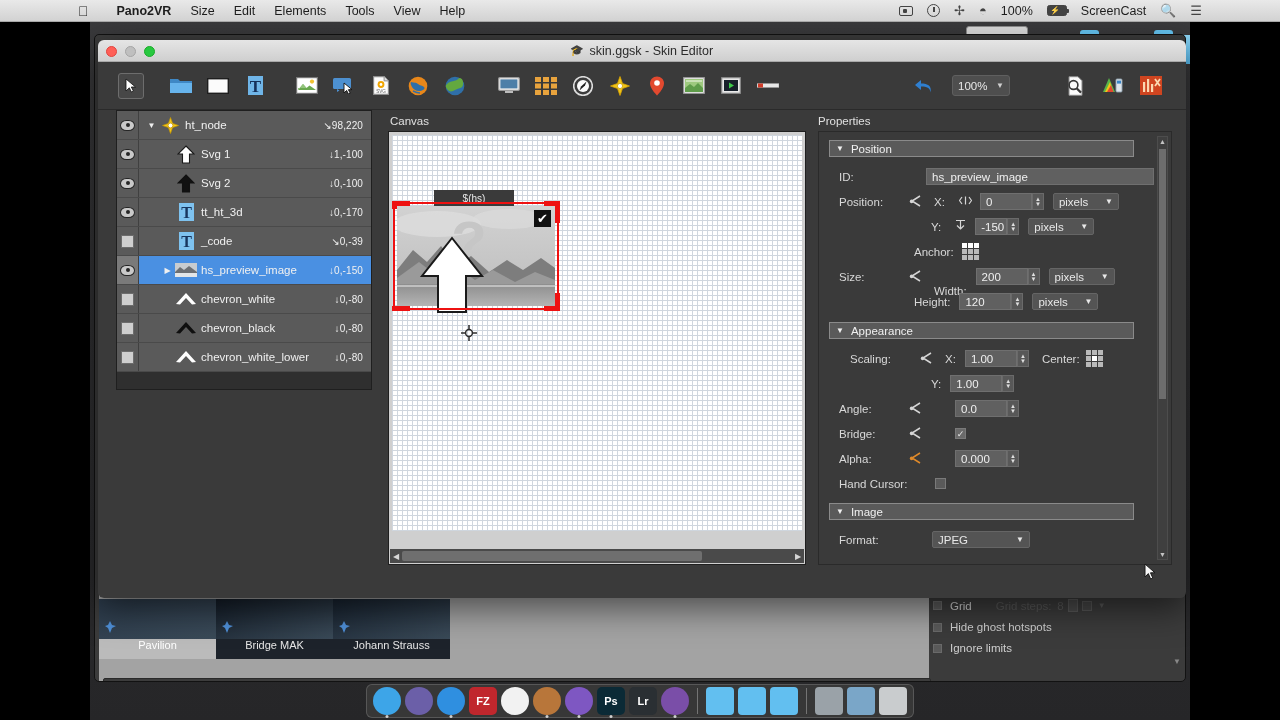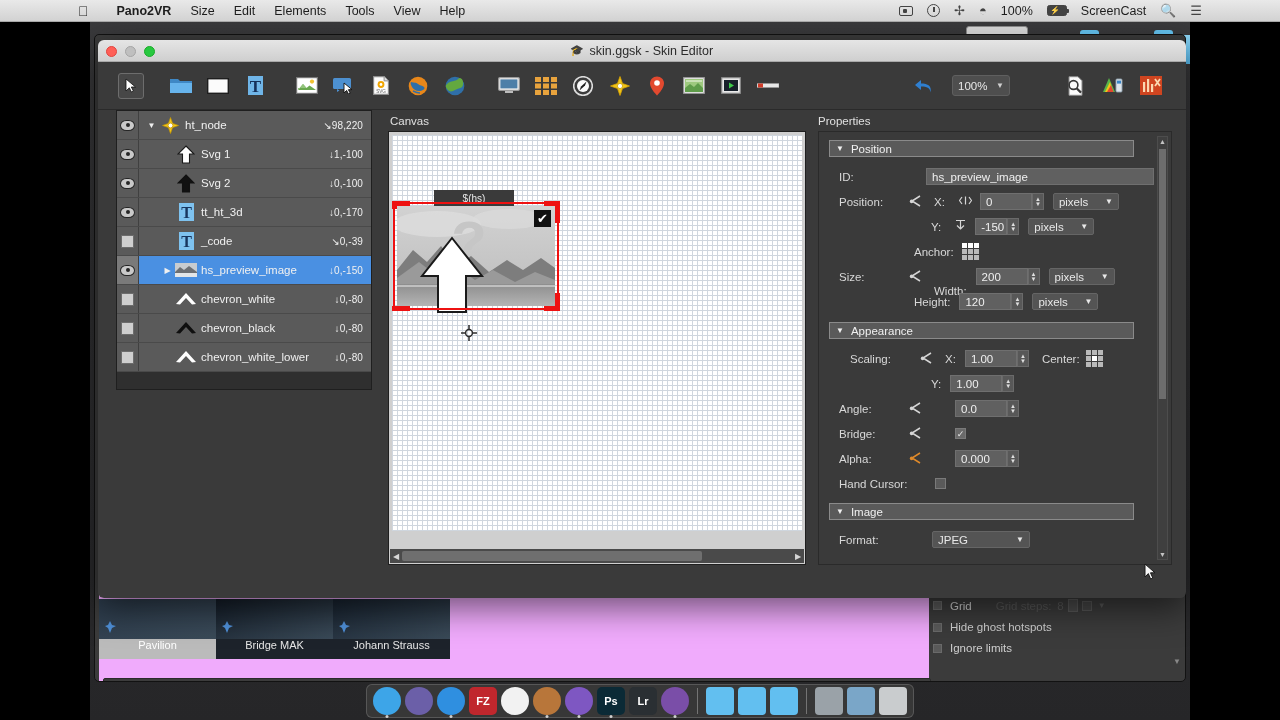--- a/index.html
+++ b/index.html
@@ -42,21 +42,21 @@
                      background:#64c3f0; border-radius:3px 3px 0 0; }
   .deskfolder .body { position:absolute; left:0; top:5px; width:46px; height:29px;
                       background:linear-gradient(180deg,#8ed6f6,#56b9ec); border-radius:3px; }
   .deskwin { position:absolute; z-index:4; background:#d9d9d9; border:1px solid #8d8d8d; border-radius:3px; }
 
   
   #bgwin { position:absolute; left:94px; top:34px; width:1092px; height:648px;
            background:#3b3b3b; border:1px solid #121212; border-radius:5px; z-index:10;
            overflow:hidden; }
   #bgwin .filmstrip { position:absolute; left:4px; top:560px; width:830px; height:102px;
-                      background:#f0abfc; }
+                      background:#a3a3a3; }
   .thumbs { position:absolute; left:0; top:4px; height:62px; display:flex; }
   .thumb { width:117px; height:60px; position:relative; margin-right:0px; background:#1d232b; }
   .thumb.sel { background:#bbbbbb; }
   .thumb .img { position:absolute; left:0; top:0; width:117px; height:40px; }
   .thumb .cap { position:absolute; left:0; top:40px; width:117px; text-align:center;
                 font-size:11px; color:#e6e6e6; }
   .thumb.sel .cap { color:#ffffff; }
   .thumb .pin { position:absolute; left:6px; top:22px; width:11px; height:12px; }
   .hscroll { position:absolute; left:4px; bottom:6px; width:828px; height:13px;
              background:#3c3c3c; border:1px solid #2a2a2a; border-radius:2px; }

